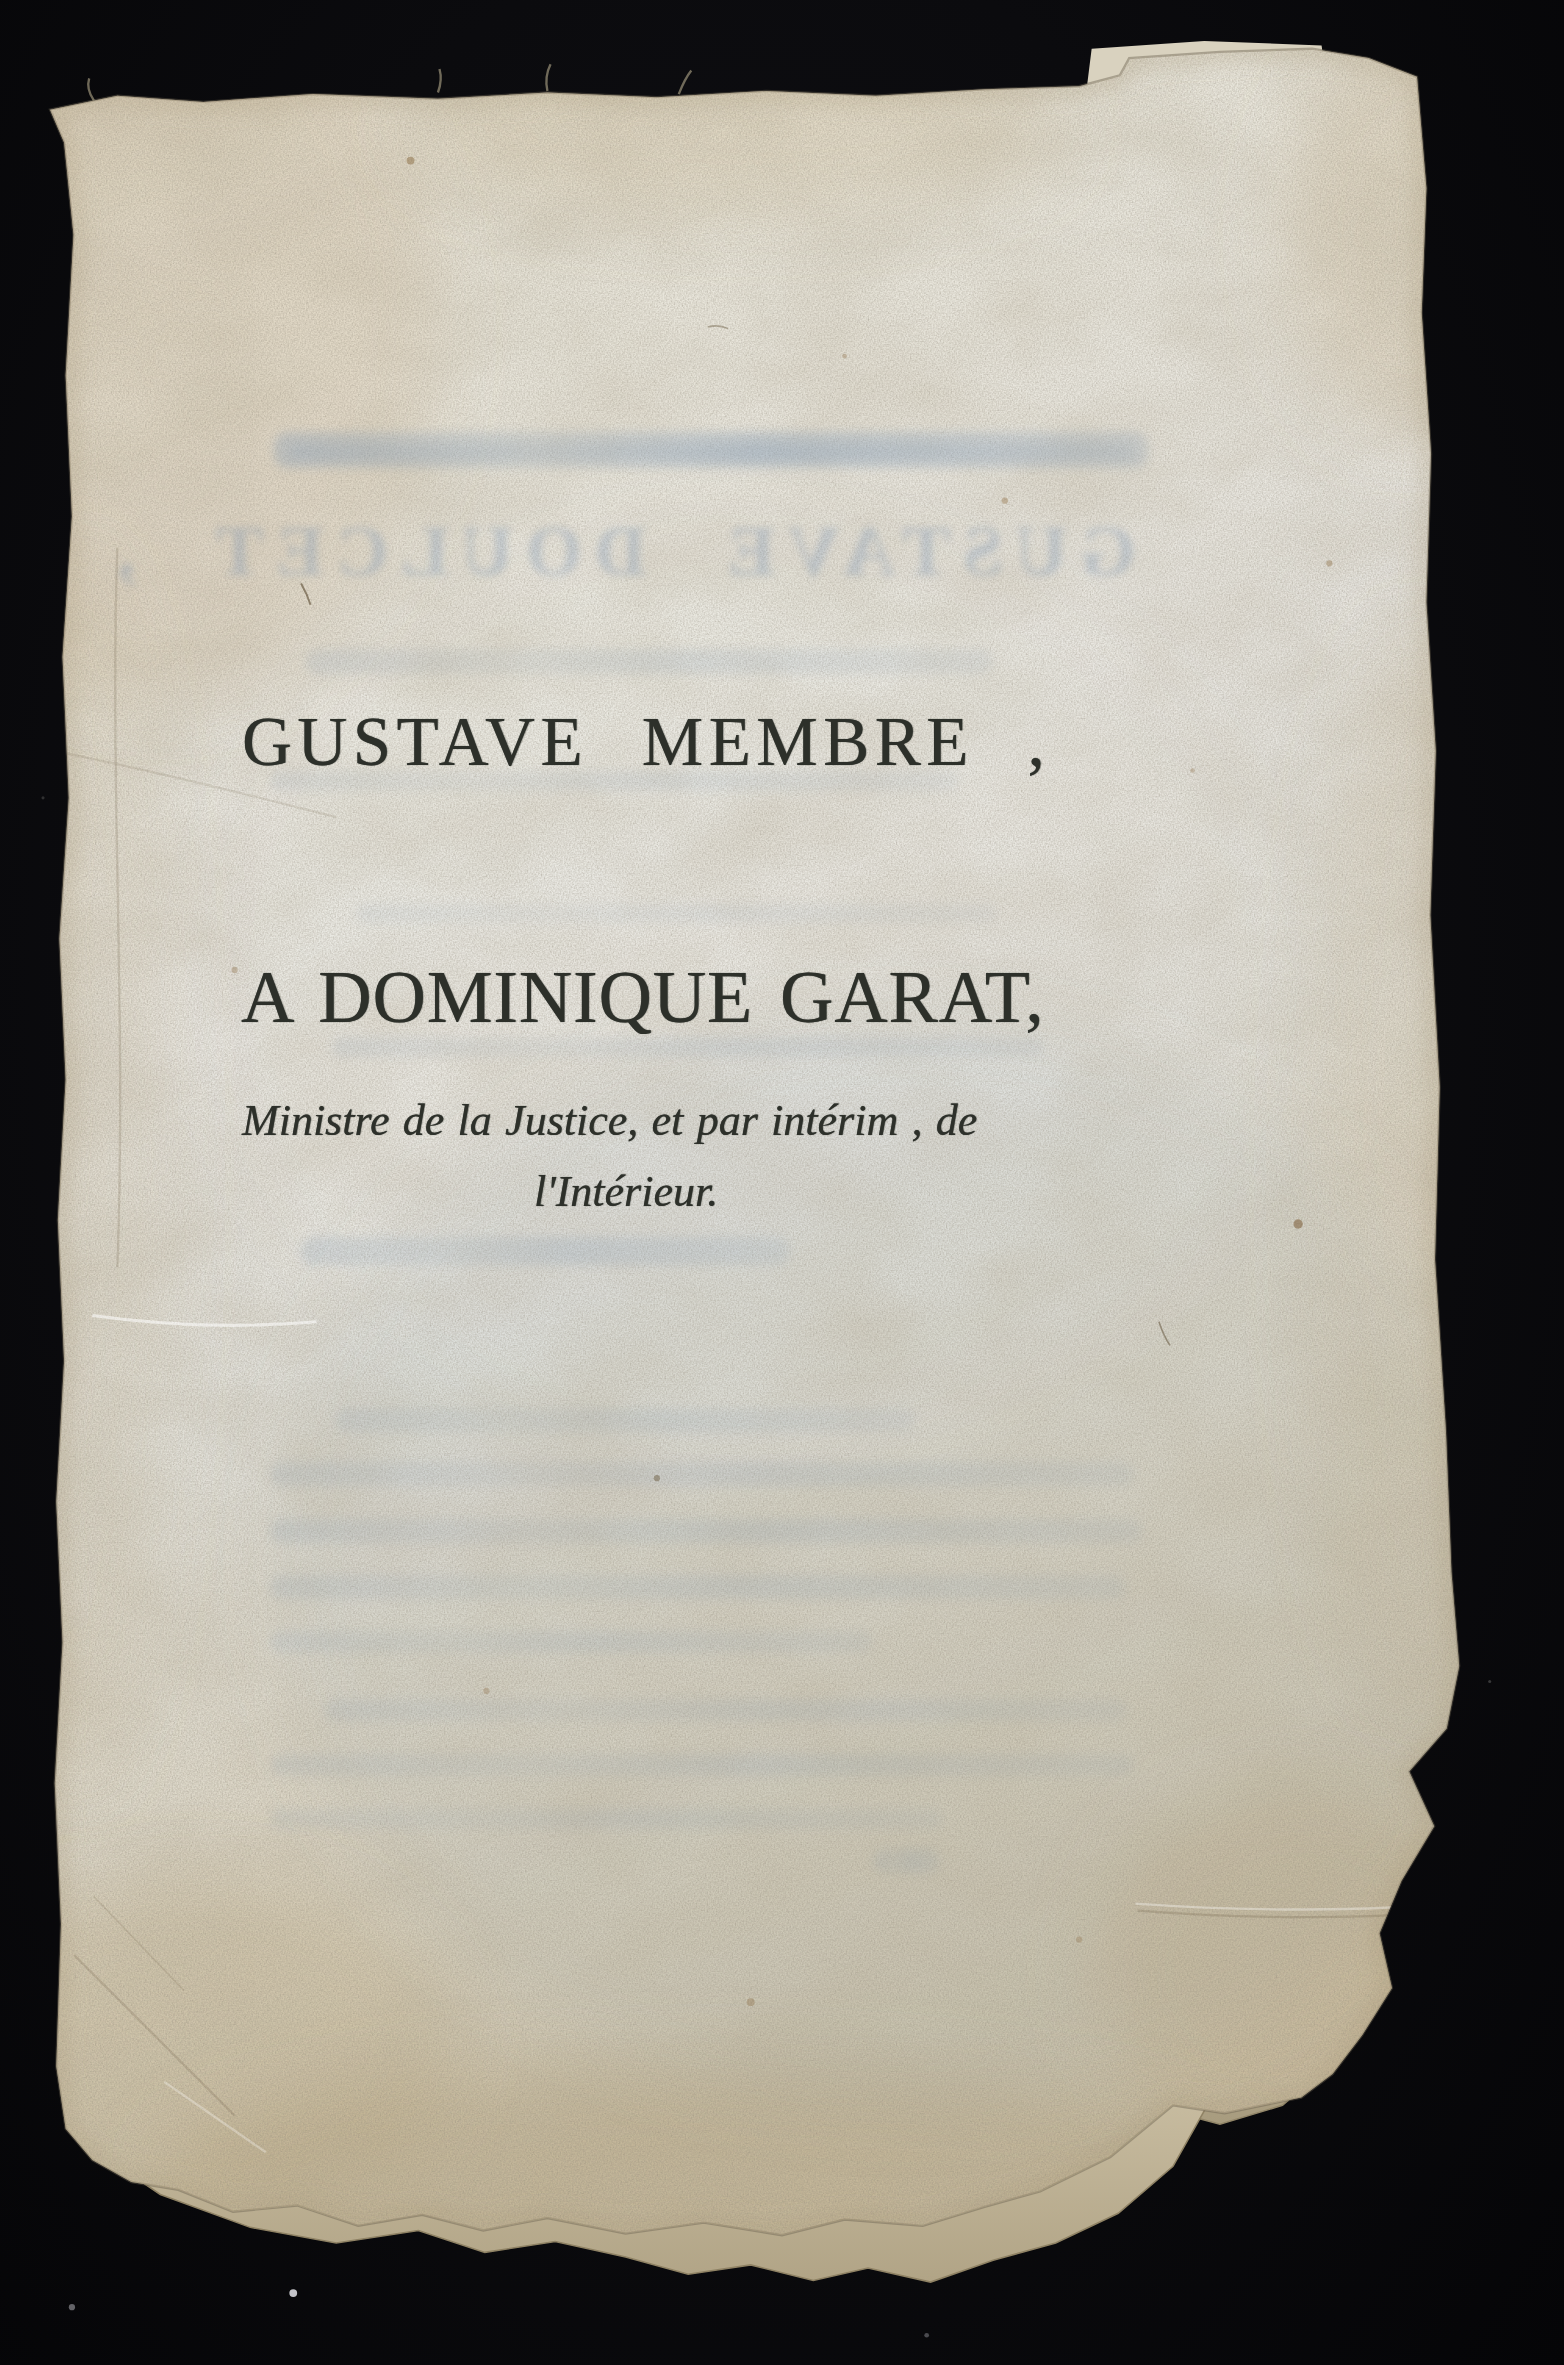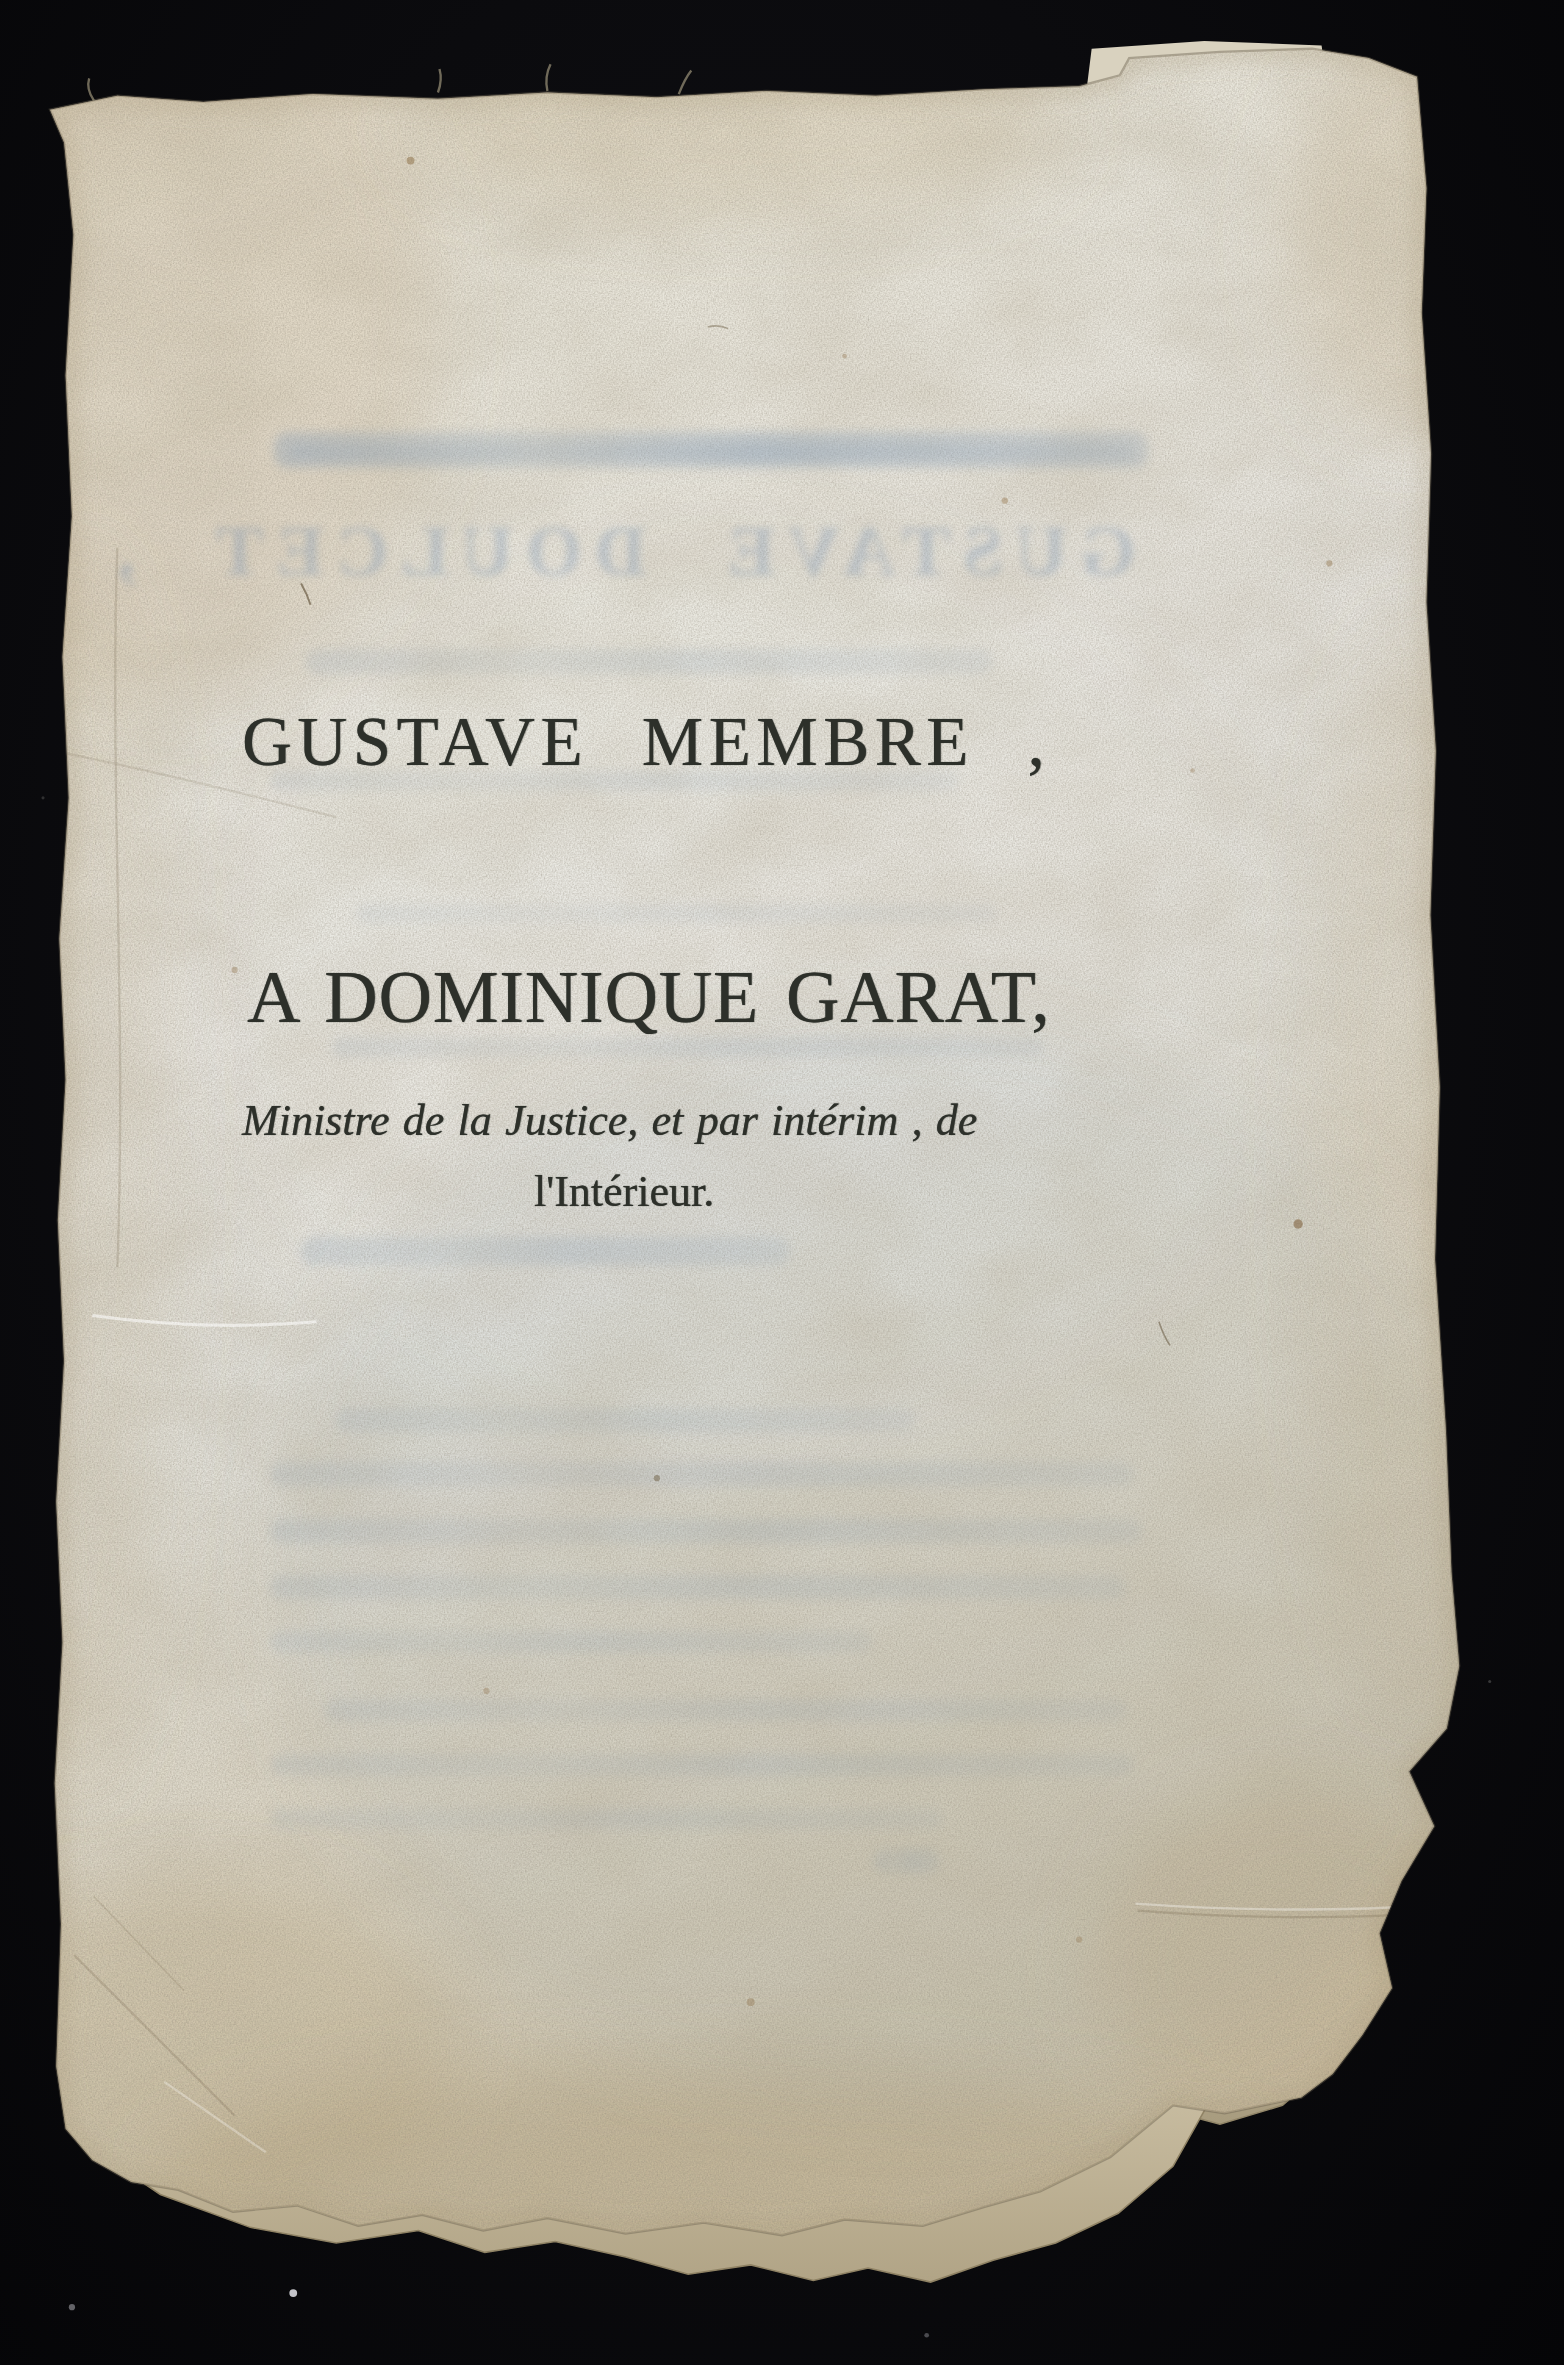--- a/index.html
+++ b/index.html
@@ -29,23 +29,23 @@
     color:rgba(118,146,178,.30);
     transform:scaleX(-1);
     filter:blur(3.9px);
     text-align:center;white-space:nowrap;
     font-weight:bold;
   }
   #text-layer{position:absolute;left:0;top:0;width:1564px;height:2366px;color:var(--ink,#2d302a);}
   .pline{position:absolute;white-space:nowrap;line-height:1;text-shadow:0 0 0.8px rgba(45,48,42,.85),0.8px 0 0.8px rgba(45,48,42,.35);}
   #line-title   {left:242px;top:708px; font-size:69px;letter-spacing:5.5px;word-spacing:31px;}
   #line-member  {left:274px;top:845px;font-size:38px;letter-spacing:1.6px;word-spacing:5.5px;}
-  #line-recipient{left:241px;top:960px;font-size:74px;letter-spacing:0.8px;word-spacing:7.8px;margin-left:6px;}
+  #line-recipient{left:241px;top:960px;font-size:74px;letter-spacing:0.8px;word-spacing:7.8px;}
   #line-role1   {left:242px;top:1099px;font-size:44px;font-style:italic;word-spacing:2.3px;}
-  #line-role2   {left:534px;top:1170px;font-size:44px;}
+  #line-role2   {left:534px;top:1170px;font-size:44px;font-style:italic;}
 </style>
 </head>
 <body>
 
 <div id="photo">
 
   <svg id="paper-svg" width="1564" height="2366" viewBox="0 0 2000 3025">
     <defs>
       <linearGradient id="pg" x1="0" y1="0" x2="0.25" y2="1">
         <stop offset="0" stop-color="#e3ddcd"></stop>

